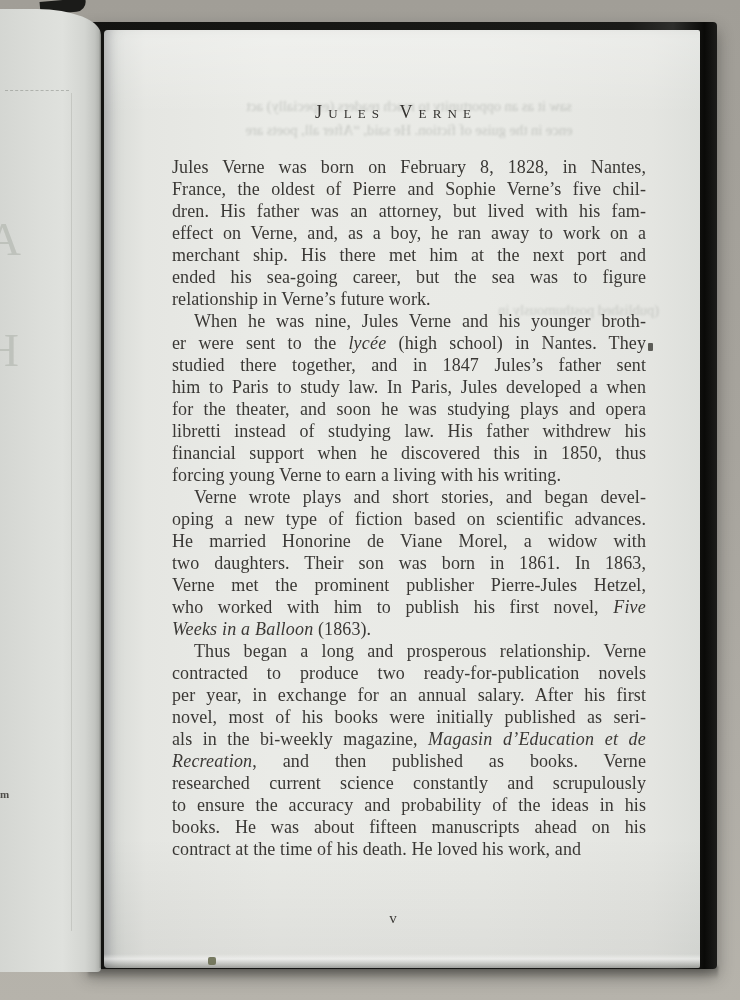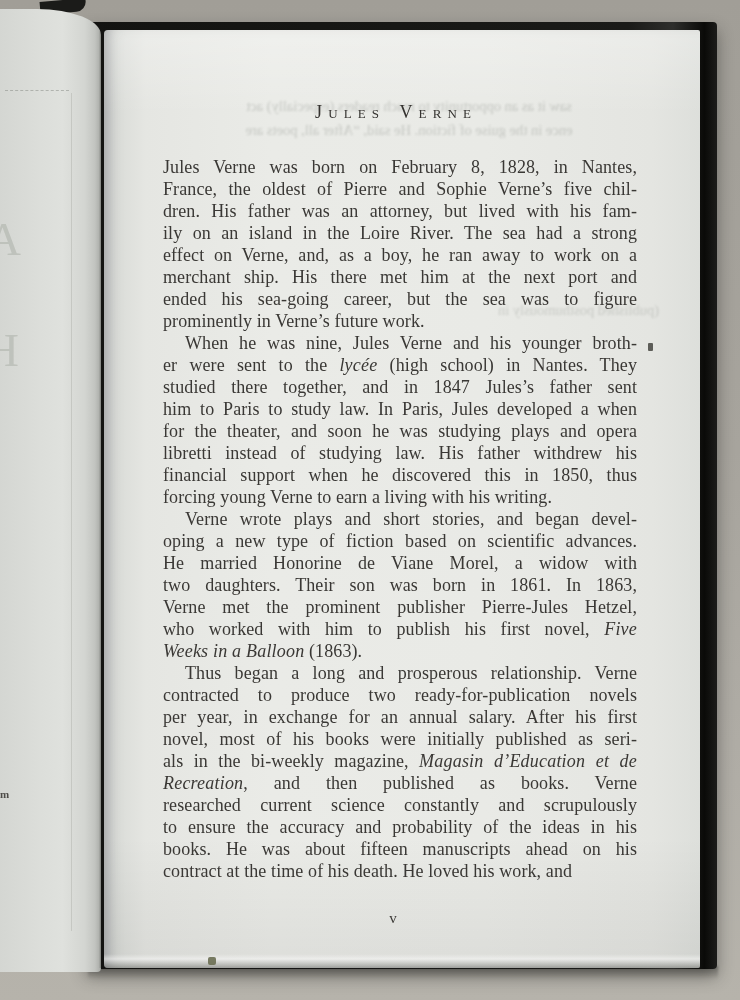--- a/index.html
+++ b/index.html
@@ -65,21 +65,21 @@
   }
 
   
   .text-col{position:absolute;left:52px;top:0;width:474px;height:100%;color:#3a3835;}
   .page-title{
     position:absolute;left:0;top:72px;width:100%;
     text-align:center;font-variant:small-caps;
     font-size:18px;letter-spacing:.34em;word-spacing:.22em;
     color:#353330;text-indent:.34em;
   }
-  .body-text{position:absolute;left:7px;top:126px;width:100%;font-size:18px;}
+  .body-text{position:absolute;left:16px;top:126px;width:100%;font-size:18px;}
   .body-text .line{
     height:22px;line-height:22px;white-space:nowrap;
     text-align:left;letter-spacing:.1px;
   }
   .body-text .line.j{text-align:justify;text-align-last:justify;}
   .body-text .line.ind{text-indent:22px;}
   .body-text i{letter-spacing:.2px;text-align:right;}
   .folio{
     position:absolute;left:0;top:880px;width:100%;text-align:center;
     font-size:15px;color:#3c3a37;
@@ -128,25 +128,24 @@
     <div class="ghost-line ghost-mid">(published posthumously in</div>
 
     <div class="speck-right"></div>
 
     <div class="text-col">
       <div class="page-title">Jules Verne</div>
       <div class="body-text">
           <div class="line j">Jules Verne was born on February 8, 1828, in Nantes,</div>
           <div class="line j">France, the oldest of Pierre and Sophie Verne’s five chil-</div>
           <div class="line j">dren. His father was an attorney, but lived with his fam-</div>
-          <div class="line j">ily on an island in the Loire River. The sea had a strong</div>
           <div class="line j">effect on Verne, and, as a boy, he ran away to work on a</div>
           <div class="line j">merchant ship. His there met him at the next port and</div>
           <div class="line j">ended his sea-going career, but the sea was to figure</div>
-          <div class="line">prominently in Verne’s future work.</div>
+          <div class="line">relationship in Verne’s future work.</div>
           <div class="line j ind">When he was nine, Jules Verne and his younger broth-</div>
           <div class="line j">er were sent to the <i>lycée</i> (high school) in Nantes. They</div>
           <div class="line j">studied there together, and in 1847 Jules’s father sent</div>
           <div class="line j">him to Paris to study law. In Paris, Jules developed a when</div>
           <div class="line j">for the theater, and soon he was studying plays and opera</div>
           <div class="line j">libretti instead of studying law. His father withdrew his</div>
           <div class="line j">financial support when he discovered this in 1850, thus</div>
           <div class="line">forcing young Verne to earn a living with his writing.</div>
           <div class="line j ind">Verne wrote plays and short stories, and began devel-</div>
           <div class="line j">oping a new type of fiction based on scientific advances.</div>

